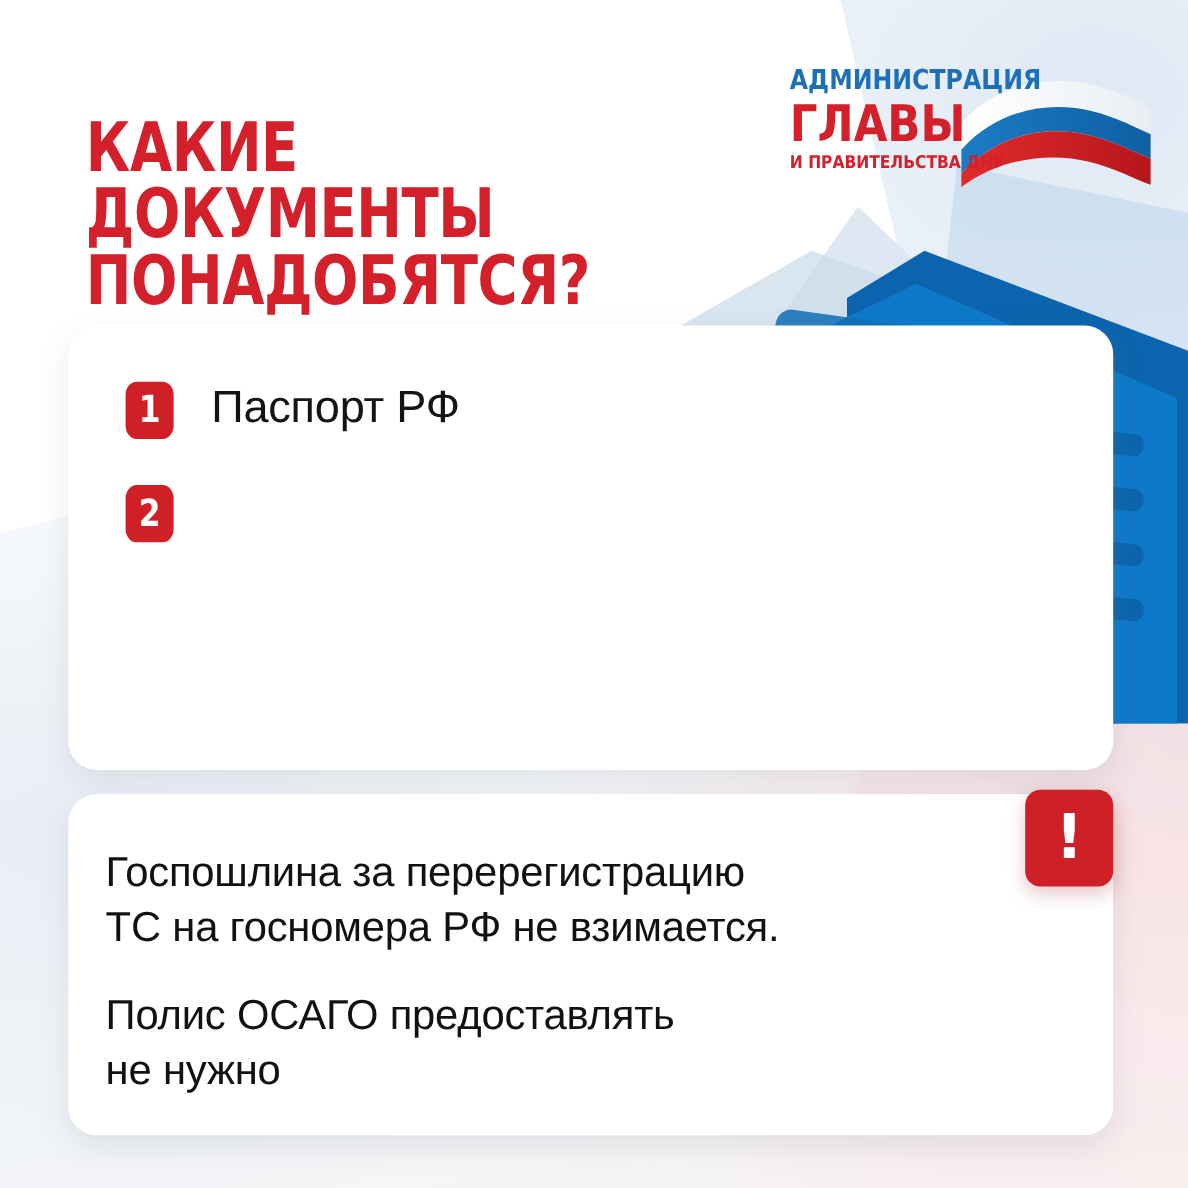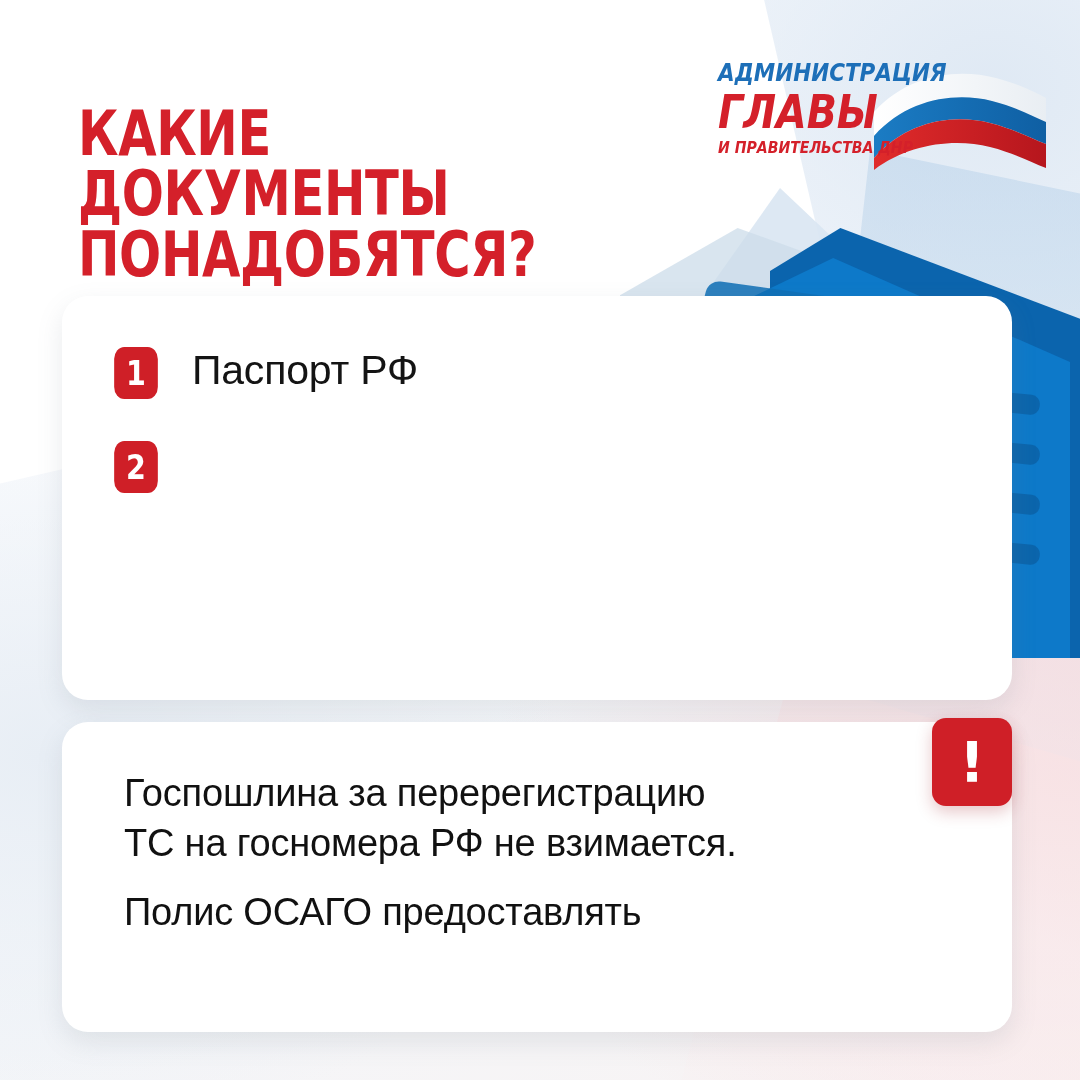--- a/index.html
+++ b/index.html
@@ -121,21 +121,21 @@
   .logo {
     position: absolute;
     left: 718px; top: 58px;
     width: 330px; height: 118px;
   }
   .logo-flag {
     position: absolute;
     right: 0; top: 2px;
     width: 176px; height: 112px;
   }
-  .logo-text { position: absolute; left: 0; top: 0; font-style: italic; }
+  .logo-text { position: absolute; left: 0; top: 0; }
   .logo-line1 {
     color: #1d6fb8;
     font-family: "DejaVu Sans", sans-serif;
     font-weight: 700;
     font-size: 25px;
     letter-spacing: 0px;
     transform: scaleX(0.86);
     transform-origin: left top;
     white-space: nowrap;
   }
@@ -205,29 +205,29 @@
     color: #141414;
     font-size: 41px;
     line-height: 1.33;
     font-weight: 400;
     letter-spacing: -0.2px;
     white-space: pre-line;
   }
 
   .note-body {
     position: absolute;
-    left: 62px; top: 46px;
+    left: 34px; top: 46px;
     width: 840px;
     color: #111111;
     font-size: 38px;
     line-height: 1.32;
     letter-spacing: -0.2px;
   }
   .note-para { white-space: pre-line; }
-  .note-para + .note-para { margin-top: 19px; }
+  .note-para + .note-para { margin-top: 30px; }
   .note-strong { font-weight: 400; }
 
   .alert-badge {
     position: absolute;
     left: 932px; top: 718px;
     width: 80px; height: 88px;
     background: #cf1f27;
     border-radius: 14px 14px 14px 14px;
     box-shadow: 0 6px 16px rgba(160,30,38,0.25);
   }
@@ -301,21 +301,21 @@
     <div class="list-row" id="row-2">
       <div class="badge">2</div>
     </div>
   </div>
 
   <div class="card" id="card-note">
     <div class="note-body">
       <div class="note-para"><span>Госпошлина за перерегистрацию
 ТС на госномера РФ </span><span class="note-strong">не взимается.</span></div>
       <div class="note-para"><span>Полис ОСАГО предоставлять
-</span></div>
+</span><span class="note-strong">не нужно</span></div>
     </div>
   </div>
 
   <div class="alert-badge">
     <div class="mark">!</div>
   </div>
 
 </div>
 
 </body></html>

